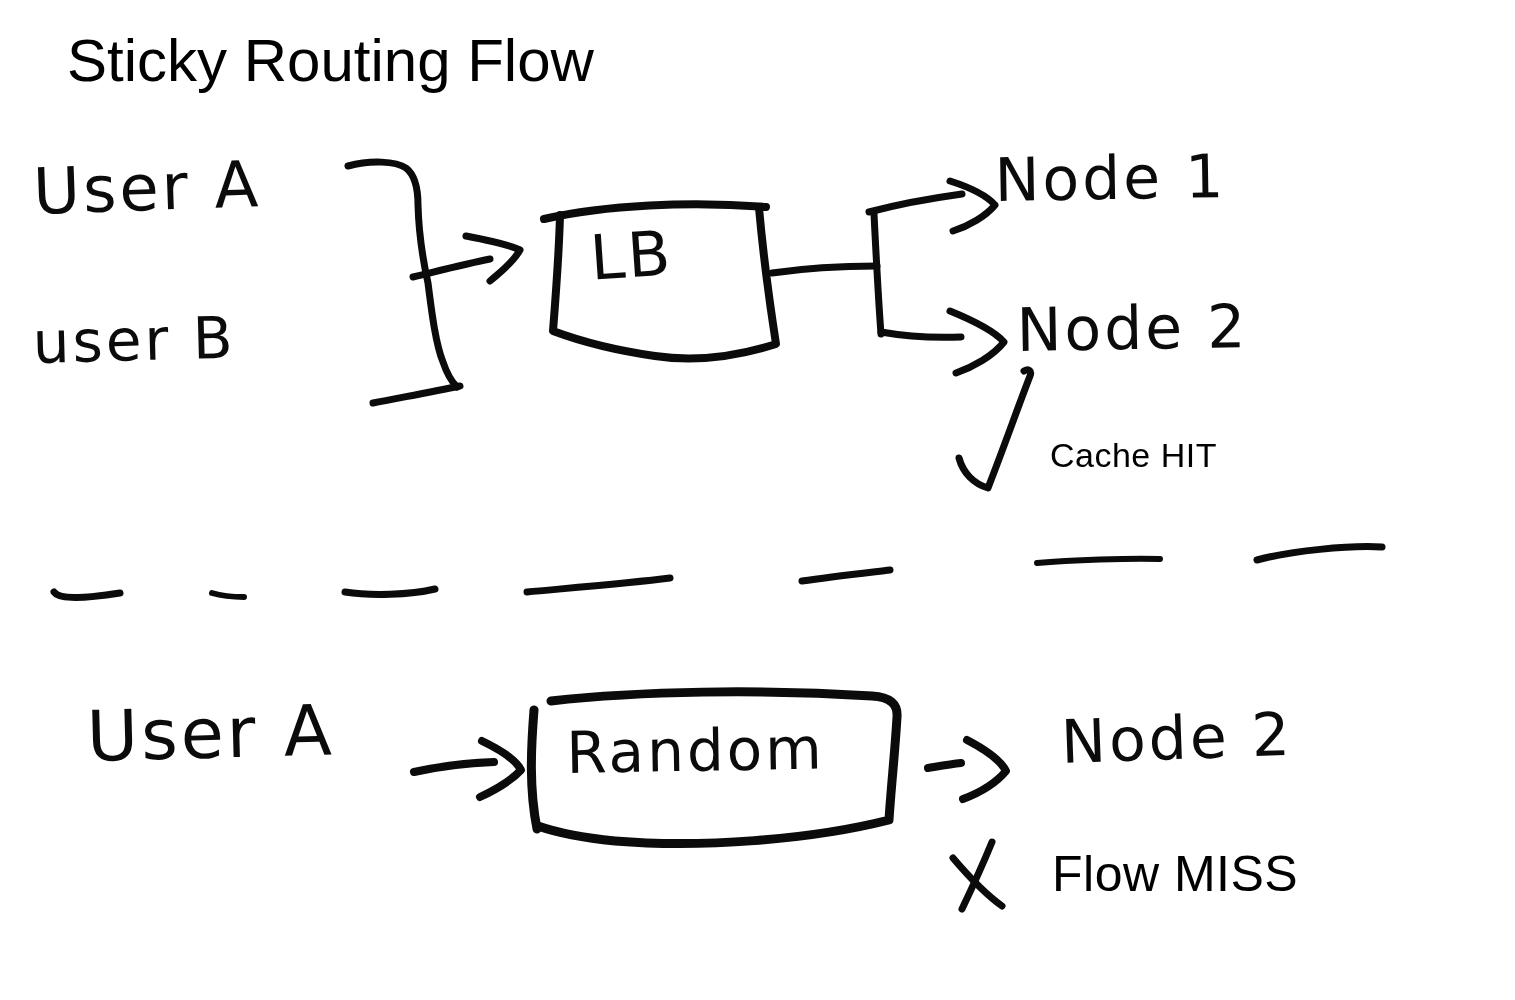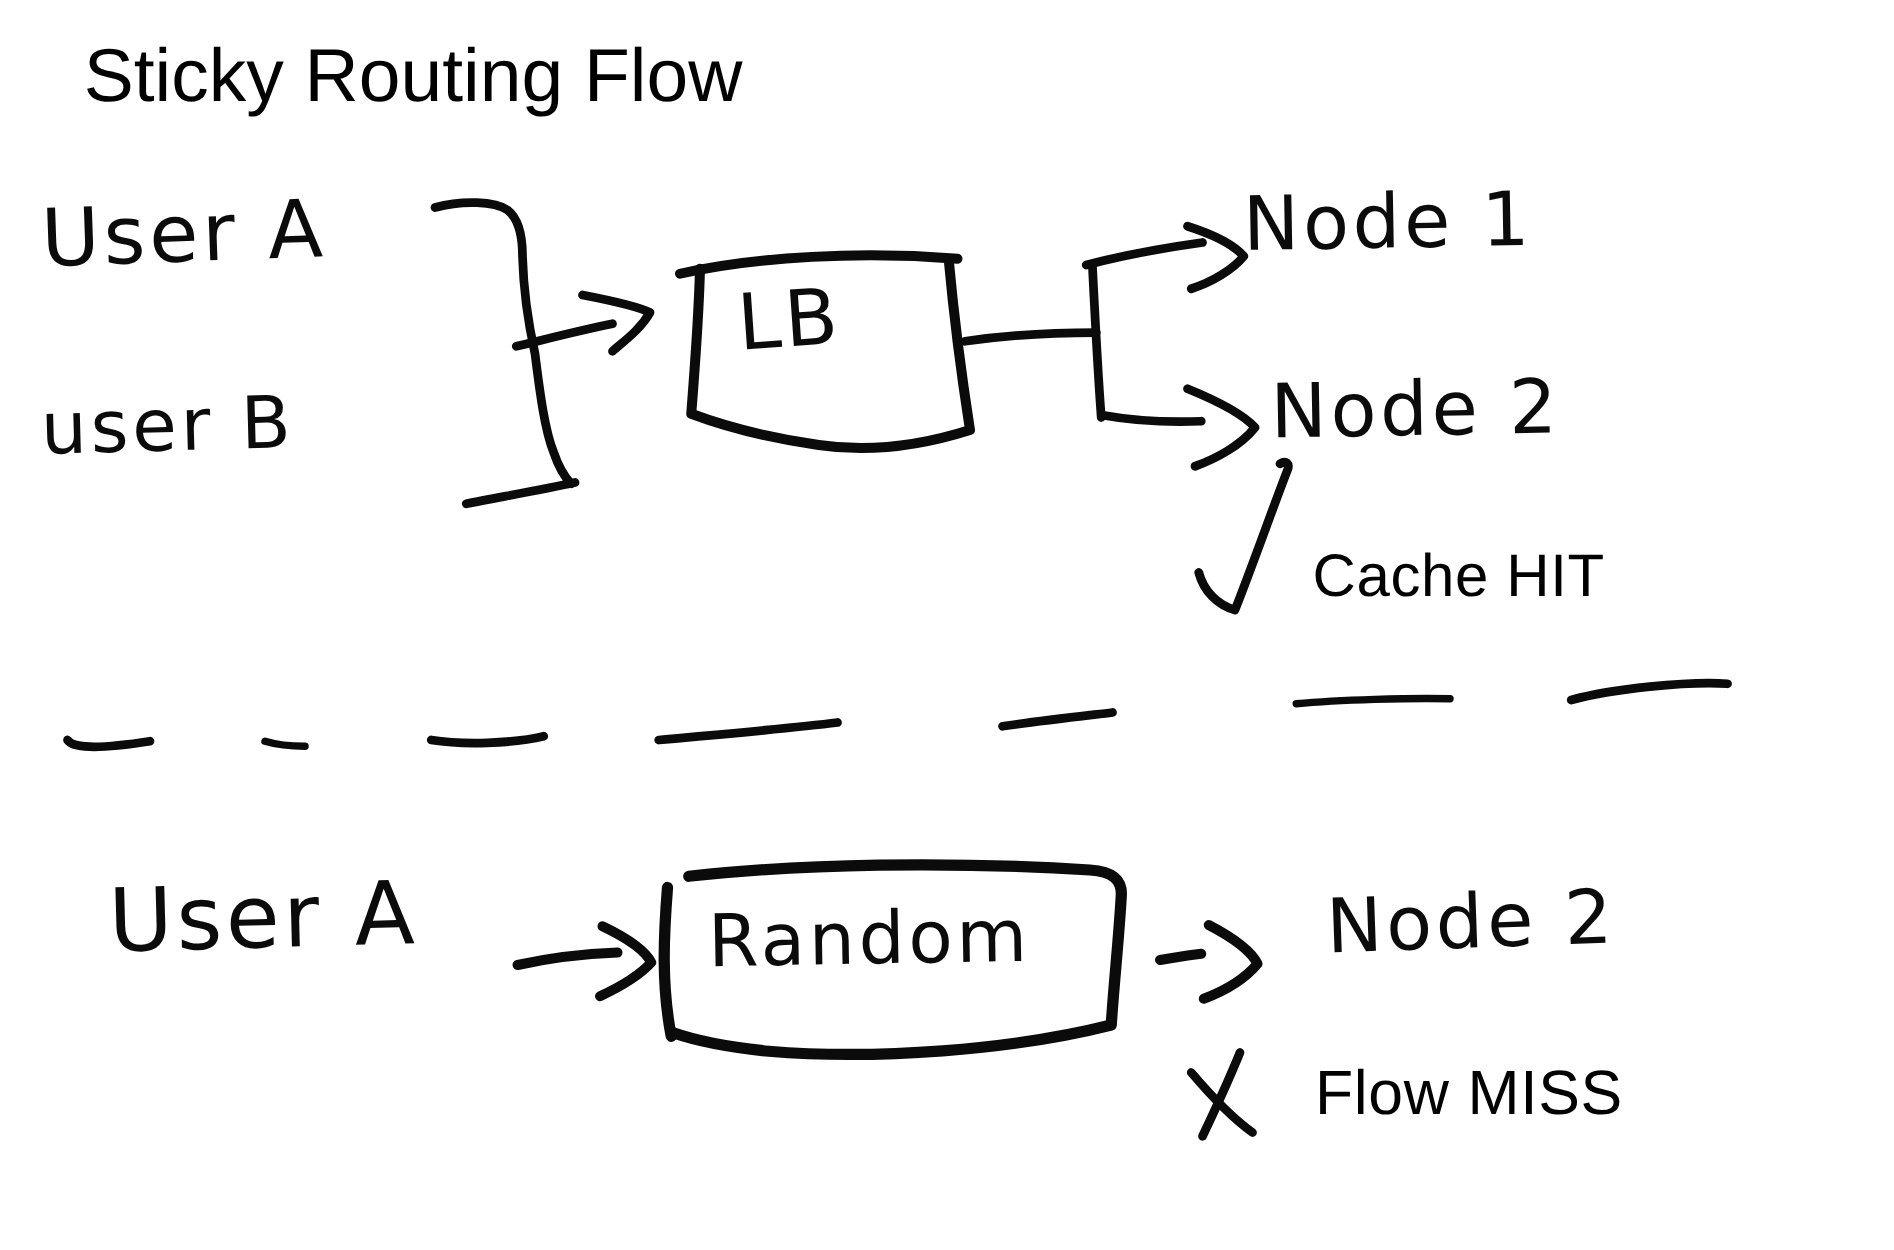--- a/index.html
+++ b/index.html
@@ -19,21 +19,21 @@
     letter-spacing:3px;
     transform-origin:left top;
     color:#0b0b0b;
   }
   .title{left:27px;top:31px;font-size:60px;letter-spacing:0;margin-left:40px;}
   .user-a-top{left:32px;top:160px;font-size:64px;transform:rotate(-2deg);}
   .user-b{left:32px;top:314px;font-size:58px;transform:rotate(-1.5deg);}
   .lb{left:588px;top:228px;font-size:62px;transform:rotate(-4deg);}
   .node1{left:994px;top:150px;font-size:60px;transform:rotate(-1deg);}
   .node2-top{left:1016px;top:300px;font-size:60px;transform:rotate(-1deg);}
-  .cache-hit{left:1050px;top:438px;font-size:48px;}
+  .cache-hit{left:1050px;top:438px;font-size:34px;}
   .user-a-bottom{left:86px;top:702px;font-size:70px;transform:rotate(-1.5deg);}
   .random{left:566px;top:724px;font-size:58px;transform:rotate(-1deg);}
   .node2-bottom{left:1060px;top:712px;font-size:60px;transform:rotate(-2deg);}
   .cache-miss{left:1052px;top:849px;font-size:50px;}
 </style>
 </head>
 <body>
 
 <div id="canvas">
 

